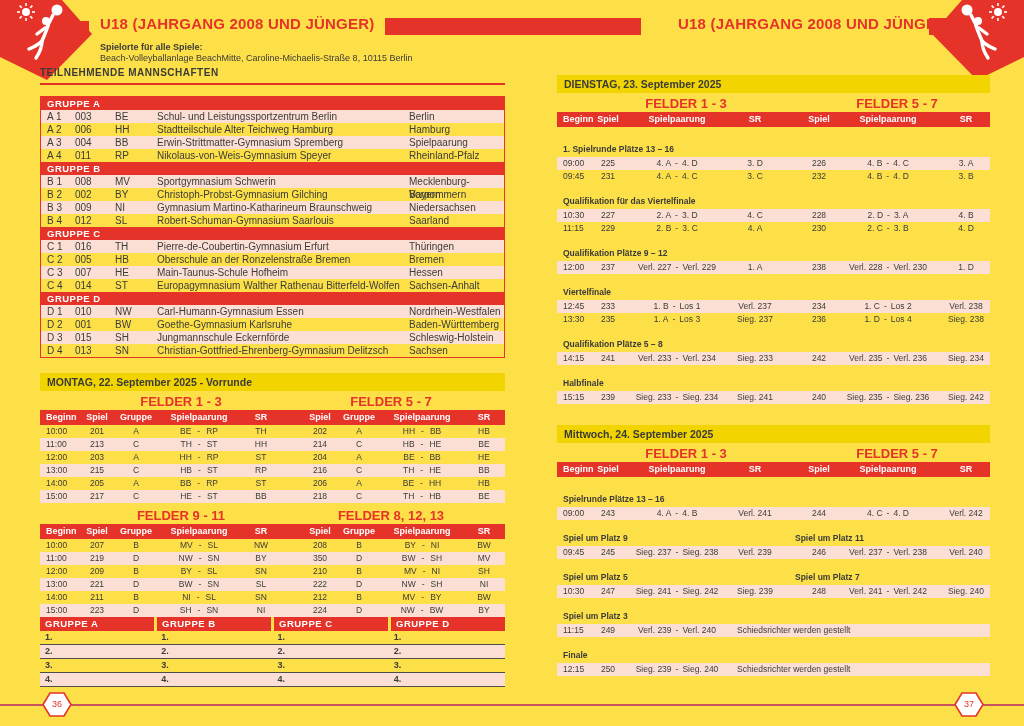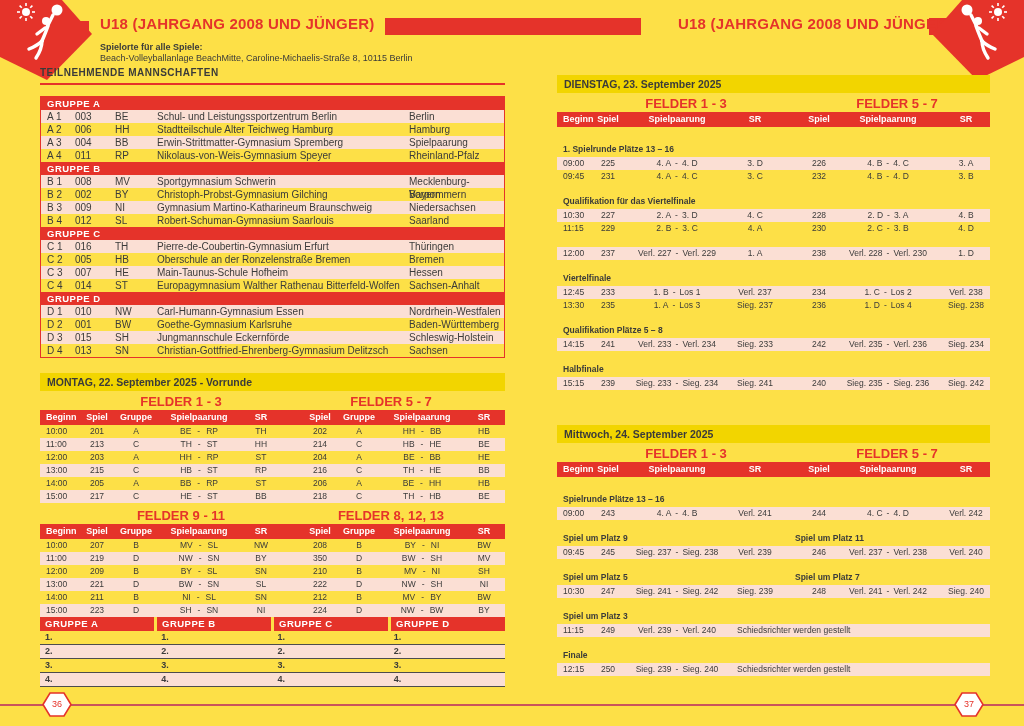--- a/index.html
+++ b/index.html
@@ -555,20 +555,23 @@
             <span class="t-spiel">229</span>
             <span class="t-pair"><span>2. B</span><span class="sep-n">-</span><span>3. C</span></span>
             <span class="t-sr">4. A</span>
             <span class="t-gap"></span>
             <span class="t-spiel">230</span>
             <span class="t-pair"><span>2. C</span><span class="sep-n">-</span><span>3. B</span></span>
             <span class="t-sr">4. D</span>
           </div>
         </div>
         <div class="section">
+          <div class="section-label">
+            <span>Qualifikation Plätze 9 – 12</span>
+          </div>
           <div class="day-row pink">
             <span class="t-time">12:00</span>
             <span class="t-spiel">237</span>
             <span class="t-pair"><span>Verl. 227</span><span class="sep-n">-</span><span>Verl. 229</span></span>
             <span class="t-sr">1. A</span>
             <span class="t-gap"></span>
             <span class="t-spiel">238</span>
             <span class="t-pair"><span>Verl. 228</span><span class="sep-n">-</span><span>Verl. 230</span></span>
             <span class="t-sr">1. D</span>
           </div>

